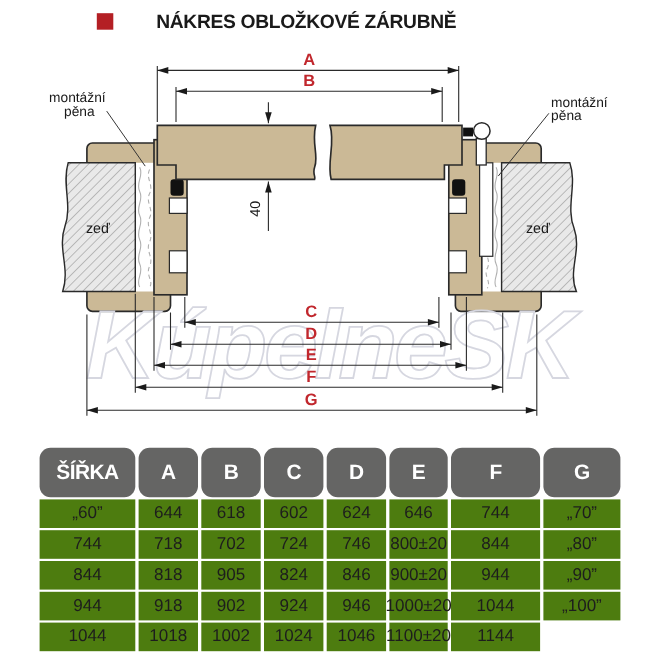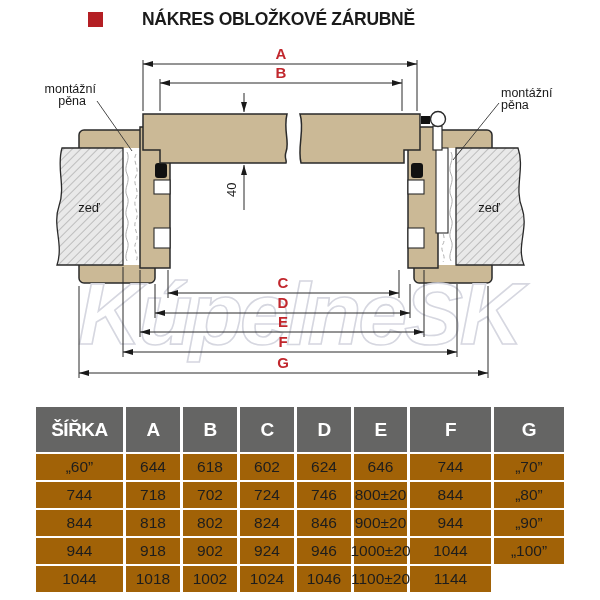--- a/index.html
+++ b/index.html
@@ -13,22 +13,22 @@
   .dimletter{font-size:15px;font-weight:bold;fill:#c1272d;text-anchor:middle;}
   .smalllabel{font-size:12.5px;fill:#1a1a1a;}
   .walllabel{font-size:13px;fill:#1a1a1a;text-anchor:middle;}
   .thick40{font-size:13px;fill:#1a1a1a;}
   .watermark{font-size:88px;font-weight:bold;font-style:italic;letter-spacing:-3px;
              fill:#ffffff;fill-opacity:0.45;stroke:#d6d7e0;stroke-width:1.6px;}
   #spec-table{position:absolute;left:36px;top:407px;width:528px;display:grid;
               grid-template-columns:87px 54px 54px 54px 54px 53px 81px 70px;
               column-gap:3px;row-gap:2px;}
   .th{background:#656564;color:#ffffff;font-weight:bold;font-size:19px;height:45px;
-      display:flex;align-items:center;justify-content:center;letter-spacing:-0.5px;}
-  .td{background:#a16207;color:#1d1d1d;font-size:15.5px;height:26px;
+      display:flex;align-items:center;justify-content:center;letter-spacing:-0.5px;border-radius:10px;}
+  .td{background:#4d7c0f;color:#1d1d1d;font-size:15.5px;height:26px;
       display:flex;align-items:center;justify-content:center;}
 </style>
 </head>
 <body>
 
 <div class="page">
 
   <div class="title-square"></div>
   <div class="page-title">NÁKRES OBLOŽKOVÉ ZÁRUBNĚ</div>
 
@@ -156,21 +156,21 @@
     <div class="td">718</div>
     <div class="td">702</div>
     <div class="td">724</div>
     <div class="td">746</div>
     <div class="td">800±20</div>
     <div class="td">844</div>
 
     <div class="td">„80”</div>
     <div class="td">844</div>
     <div class="td">818</div>
-    <div class="td">802</div>
+    <div class="td">905</div>
     <div class="td">824</div>
     <div class="td">846</div>
     <div class="td">900±20</div>
     <div class="td">944</div>
 
     <div class="td">„90”</div>
     <div class="td">944</div>
     <div class="td">918</div>
     <div class="td">902</div>
     <div class="td">924</div>

